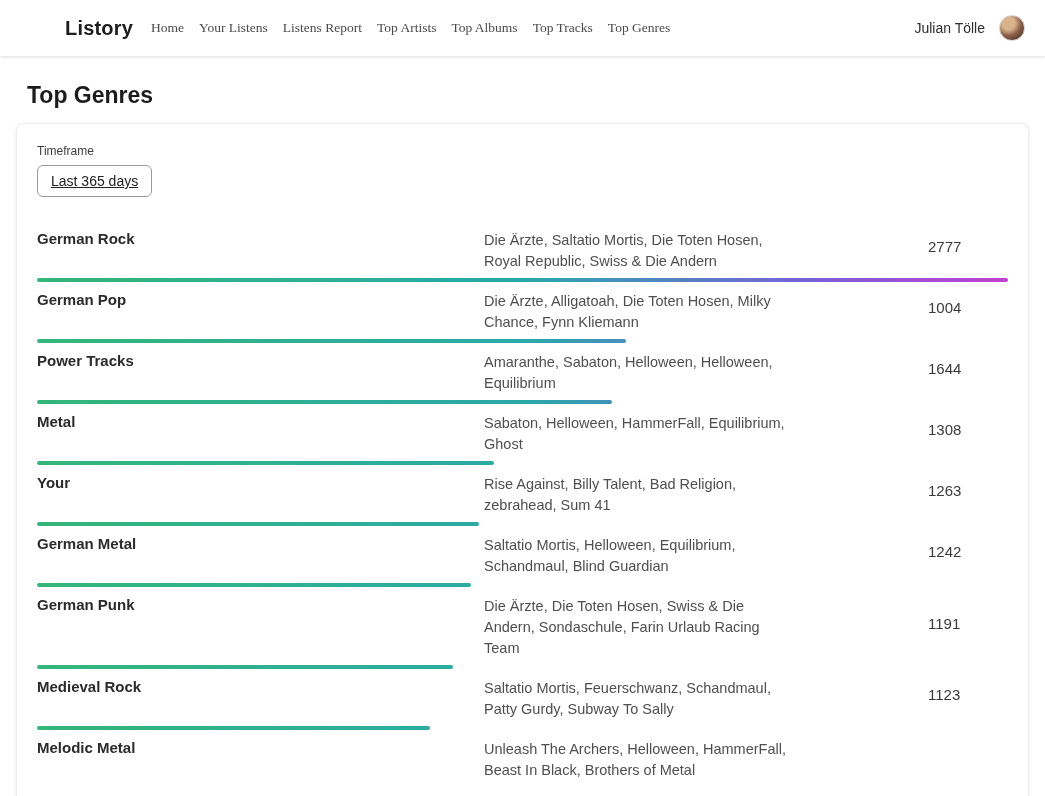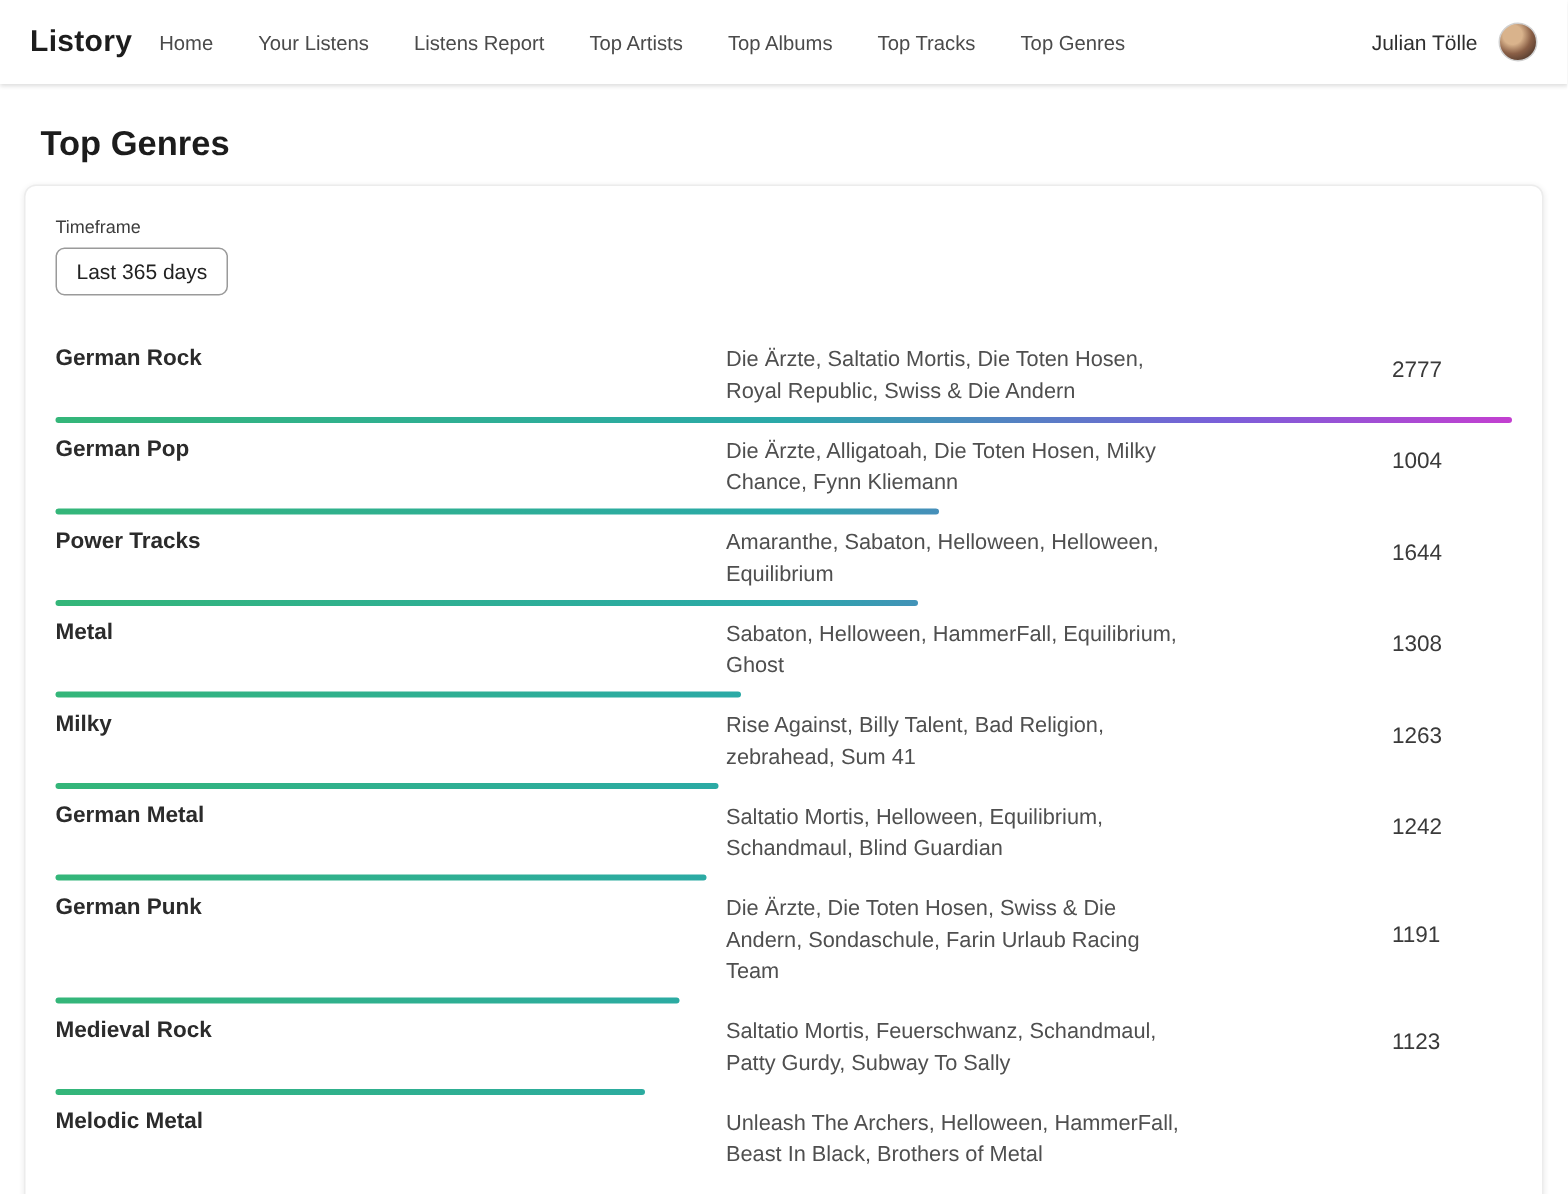--- a/index.html
+++ b/index.html
@@ -12,23 +12,23 @@
   
   header.topnav {
     display: flex; align-items: center;
     height: 56px; padding: 0 20px;
     background: #fff;
     box-shadow: 0 1px 3px rgba(0,0,0,.14);
     position: relative; z-index: 2;
   }
   .brand {
     font-size: 20px; font-weight: 700; color: #1d1d1d;
-    text-decoration: none; letter-spacing: .2px; cursor: pointer;
+    text-decoration: none; letter-spacing: .2px; cursor: pointer; margin-left: 45px;
   }
-  nav.mainnav { display: flex; gap: 30px; margin-left: 18px; }
+  nav.mainnav { display: flex; gap: 15px; margin-left: 18px; font-family: Liberation Serif, serif; }
   nav.mainnav a {
     font-size: 13.5px; color: #4a4a4a; text-decoration: none;
     cursor: pointer; white-space: nowrap;
   }
   .nav-right { margin-left: auto; display: flex; align-items: center; gap: 14px; }
   .user-name { font-size: 14px; color: #2e2e2e; cursor: pointer; }
   .avatar {
     width: 26px; height: 26px; border-radius: 50%; cursor: pointer;
     background: radial-gradient(circle at 35% 30%, #d9b38c 0 28%, #8a5f46 55%, #3a2a22 95%);
     border: 1px solid #d0d0d0;
@@ -46,20 +46,21 @@
     box-shadow: 0 1px 4px rgba(0,0,0,.09);
     padding: 20px;
     min-height: 690px;
   }
   .tf-label { display: block; font-size: 12px; color: #3d3d3d; margin-bottom: 7px; }
   .tf-btn {
     font-size: 14px; color: #222; background: #fff;
     border: 1px solid #9a9a9a; border-radius: 6px;
     padding: 7px 13px; cursor: pointer;
     font-family: inherit;
+    text-decoration: underline;
   }
   
   .rows { margin-top: 24px; }
   .genre-row { display: flex; flex-direction: column; min-height: 54px; }
   .row-grid {
     display: grid;
     grid-template-columns: 447px minmax(0,1fr) 80px;
     flex: 1;
   }
   .genre-name { font-size: 15px; font-weight: 700; color: #2b2b2b; padding-top: 9px; }
@@ -136,21 +137,21 @@
             <div class="genre-name">Metal</div>
             <div class="genre-artists">Sabaton, Helloween, HammerFall, Equilibrium, Ghost</div>
             <div class="genre-count">1308</div>
           </div>
           <div class="bar-track">
             <div class="bar-fill" style="width: 47.1%; background-image: linear-gradient(90deg, rgb(52, 182, 121) 0%, rgb(42, 169, 169) 50%, rgb(122, 95, 217) 80%, rgb(195, 63, 208) 100%); background-size: 212.31% 100%;"></div>
           </div>
         </div>
         <div class="genre-row">
           <div class="row-grid">
-            <div class="genre-name">Milky</div>
+            <div class="genre-name">Your</div>
             <div class="genre-artists">Rise Against, Billy Talent, Bad Religion, zebrahead, Sum 41</div>
             <div class="genre-count">1263</div>
           </div>
           <div class="bar-track">
             <div class="bar-fill" style="width: 45.48%; background-image: linear-gradient(90deg, rgb(52, 182, 121) 0%, rgb(42, 169, 169) 50%, rgb(122, 95, 217) 80%, rgb(195, 63, 208) 100%); background-size: 219.87% 100%;"></div>
           </div>
         </div>
         <div class="genre-row">
           <div class="row-grid">
             <div class="genre-name">German Metal</div>

